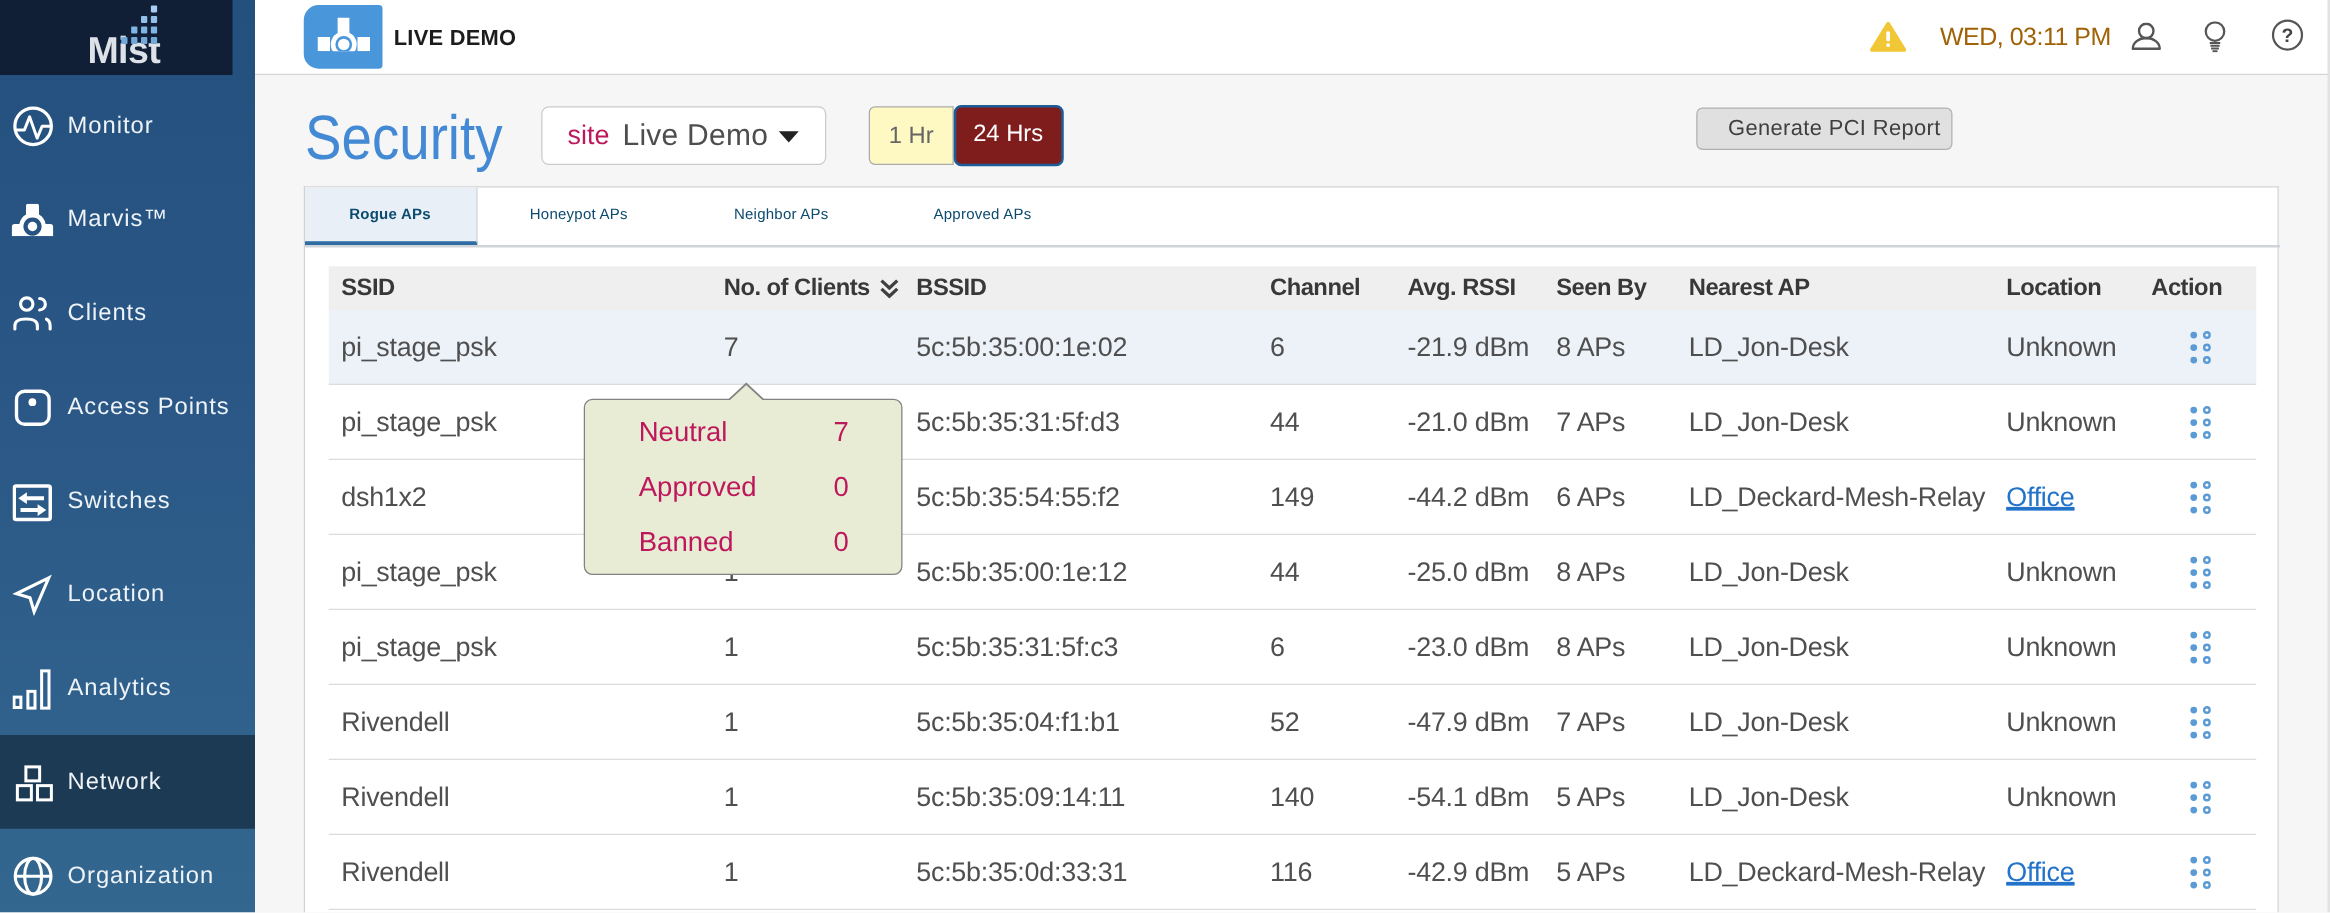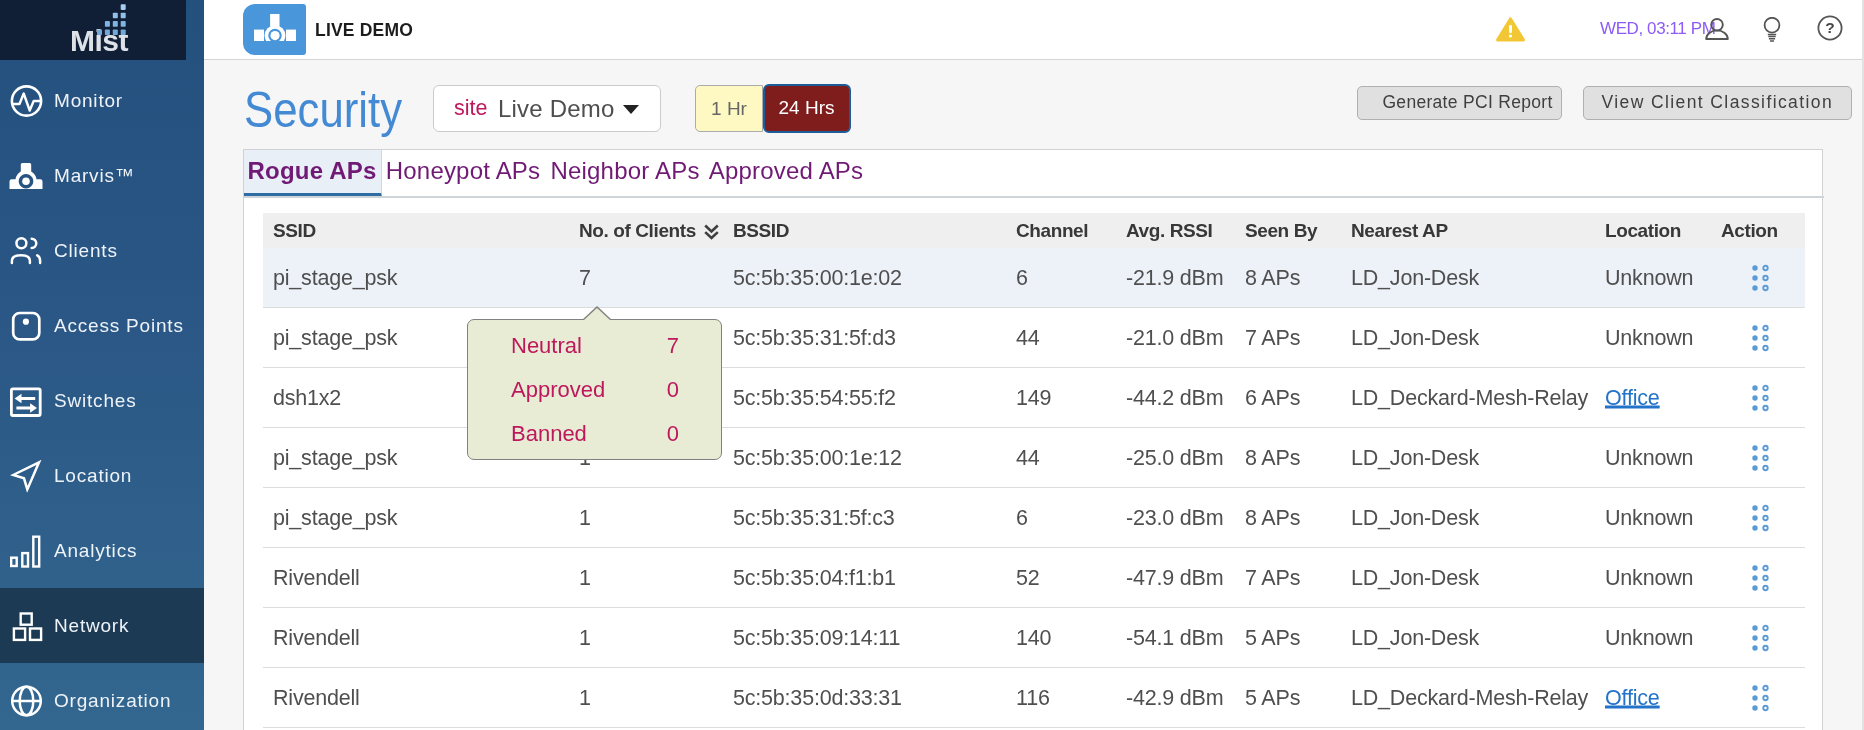--- a/index.html
+++ b/index.html
@@ -30,21 +30,21 @@
 #siteselect .s2 { position:absolute; left:64px; top:9px; font-size:24px; color:#4e4e4e; letter-spacing:0.2px; }
 #siteselect .caret { position:absolute; right:21px; top:19px; width:0; height:0; border-left:8px solid transparent; border-right:8px solid transparent; border-top:9px solid #222; }
 #hr1 { position:absolute; left:491px; top:25px; width:68px; height:47px; background:#fef9c3; border:1px solid #ababab; border-radius:5px 0 0 5px; font-size:19px; color:#666; text-align:center; line-height:45px; }
 #hr24 { position:absolute; left:558.5px; top:24px; width:88px; height:48.5px; background:#7f1d1d; border:2.5px solid #1d5c99; border-radius:6px; font-size:19px; color:#fff; text-align:center; line-height:44px; }
 .gbtn { position:absolute; top:26px; height:34px; background:#e0e0e0; border:1.5px solid #b0b0b0; border-radius:5px; font-size:17.5px; color:#3f3f3f; text-align:center; line-height:31px; }
 #btn1 { left:1153px; width:205px;padding-left:16px; }
 #btn2 { left:1379px; width:268.5px; }
 
 
 #card { position:absolute; left:38.5px; top:88.5px; width:1580px; height:581.5px; background:#fff; border:1px solid #d2d2d2; border-bottom:none; }
-.tab { position:absolute; top:0; height:43px; font-size:24px; color:#701a75; line-height:42px; text-align:center; letter-spacing:0.2px; }
+.tab { position:absolute; top:0; height:43px; font-size:12px; color:#0c4a6e; line-height:42px; text-align:center; letter-spacing:0.2px; }
 #tab1 { left:0; width:137px; background:#e9eff7; font-weight:bold; border-bottom:4.5px solid #2e6da4; border-right:1px solid #d2d7dd; box-sizing:content-box; }
 #tabline { position:absolute; left:0; top:46.5px; width:1580px; height:1.5px; background:#cfd4d9; }
 
 
 #tbl { position:absolute; left:19.5px; top:63.5px; width:1542px; }
 .trow { position:relative; width:1542px; height:60px; }
 .thead { height:35px; background:#efefef; font-weight:bold; color:#3a3a3a; }
 .trow .c { position:absolute; top:50%; transform:translateY(-50%); font-size:21.5px; color:#4f4f4f; letter-spacing:-0.2px; white-space:nowrap; }
 .thead .c { font-size:19px; color:#383838; letter-spacing:-0.4px; }
 .r1 { background:#edf1f8; }
@@ -169,21 +169,21 @@
           <circle cx="21" cy="21.55" r="4.6" fill="#fff"></circle>
         </g>
       </svg>
     </div>
     <div id="livedemo">LIVE DEMO</div>
     <svg class="hic" style="left:1292px;top:17px;" width="29" height="25" viewBox="0 0 29 25">
         <path d="M14.5 1.8 L27.6 23 H1.4 Z" fill="#f2c735" stroke="#f2c735" stroke-width="2.8" stroke-linejoin="round"></path>
         <rect x="13" y="8" width="3" height="8" rx="1.2" fill="#fff"></rect>
         <rect x="13" y="17.6" width="3" height="3" rx="1.4" fill="#fff"></rect>
       </svg>
-    <div style="position:absolute;left:1348px;top:19px;font-size:17px;color:#8b5cf6;letter-spacing:-0.4px;margin-left:48px;">WED, 03:11 PM</div>
+    <div style="position:absolute;left:1348px;top:19px;font-size:20px;color:#a16207;letter-spacing:-0.4px;">WED, 03:11 PM</div>
     <svg class="hic" style="left:1501px;top:18px;" width="24" height="22" viewBox="0 0 24 22">
         <circle cx="12" cy="6.8" r="5.8" fill="none" stroke="#555" stroke-width="1.9"></circle>
         <path d="M1.2 21 a10.8,8.6 0 0 1 21.6,0 Z" fill="none" stroke="#555" stroke-width="1.9" stroke-linejoin="round"></path>
       </svg>
     <svg class="hic" style="left:1557px;top:17px;" width="22" height="25" viewBox="0 0 22 25">
         <circle cx="11" cy="8.2" r="7.4" fill="none" stroke="#555" stroke-width="1.8"></circle>
         <path d="M6.8 17.4 h8.4 M7.3 19.6 h7.4 M7.9 21.8 h6.2 M9 24 h4" stroke="#555" stroke-width="1.5"></path>
       </svg>
     <svg class="hic" style="left:1613px;top:15px;" width="26" height="26" viewBox="0 0 26 26">
         <circle cx="13" cy="13" r="11.6" fill="none" stroke="#555" stroke-width="1.8"></circle>
@@ -194,21 +194,20 @@
   <div id="content">
     <div id="security">Security</div>
     <div id="siteselect">
         <span class="s1">site</span>
         <span class="s2">Live Demo</span>
         <span class="caret"></span>
       </div>
     <div id="hr1">1 Hr</div>
     <div id="hr24">24 Hrs</div>
     <div class="gbtn" id="btn1" style="letter-spacing:0.3px;">Generate PCI Report</div>
-    <div class="gbtn" id="btn2" style="letter-spacing:1.4px;">View Client Classification</div>
 
     <div id="card">
       <div class="tab" id="tab1">Rogue APs</div>
       <div class="tab" id="tab2" style="left:137px;width:165px;">Honeypot APs</div>
       <div class="tab" id="tab3" style="left:302px;width:159px;">Neighbor APs</div>
       <div class="tab" id="tab4" style="left:461px;width:163px;">Approved APs</div>
       <div id="tabline"></div>
 
       <div id="tbl">
           <div class="trow thead">

